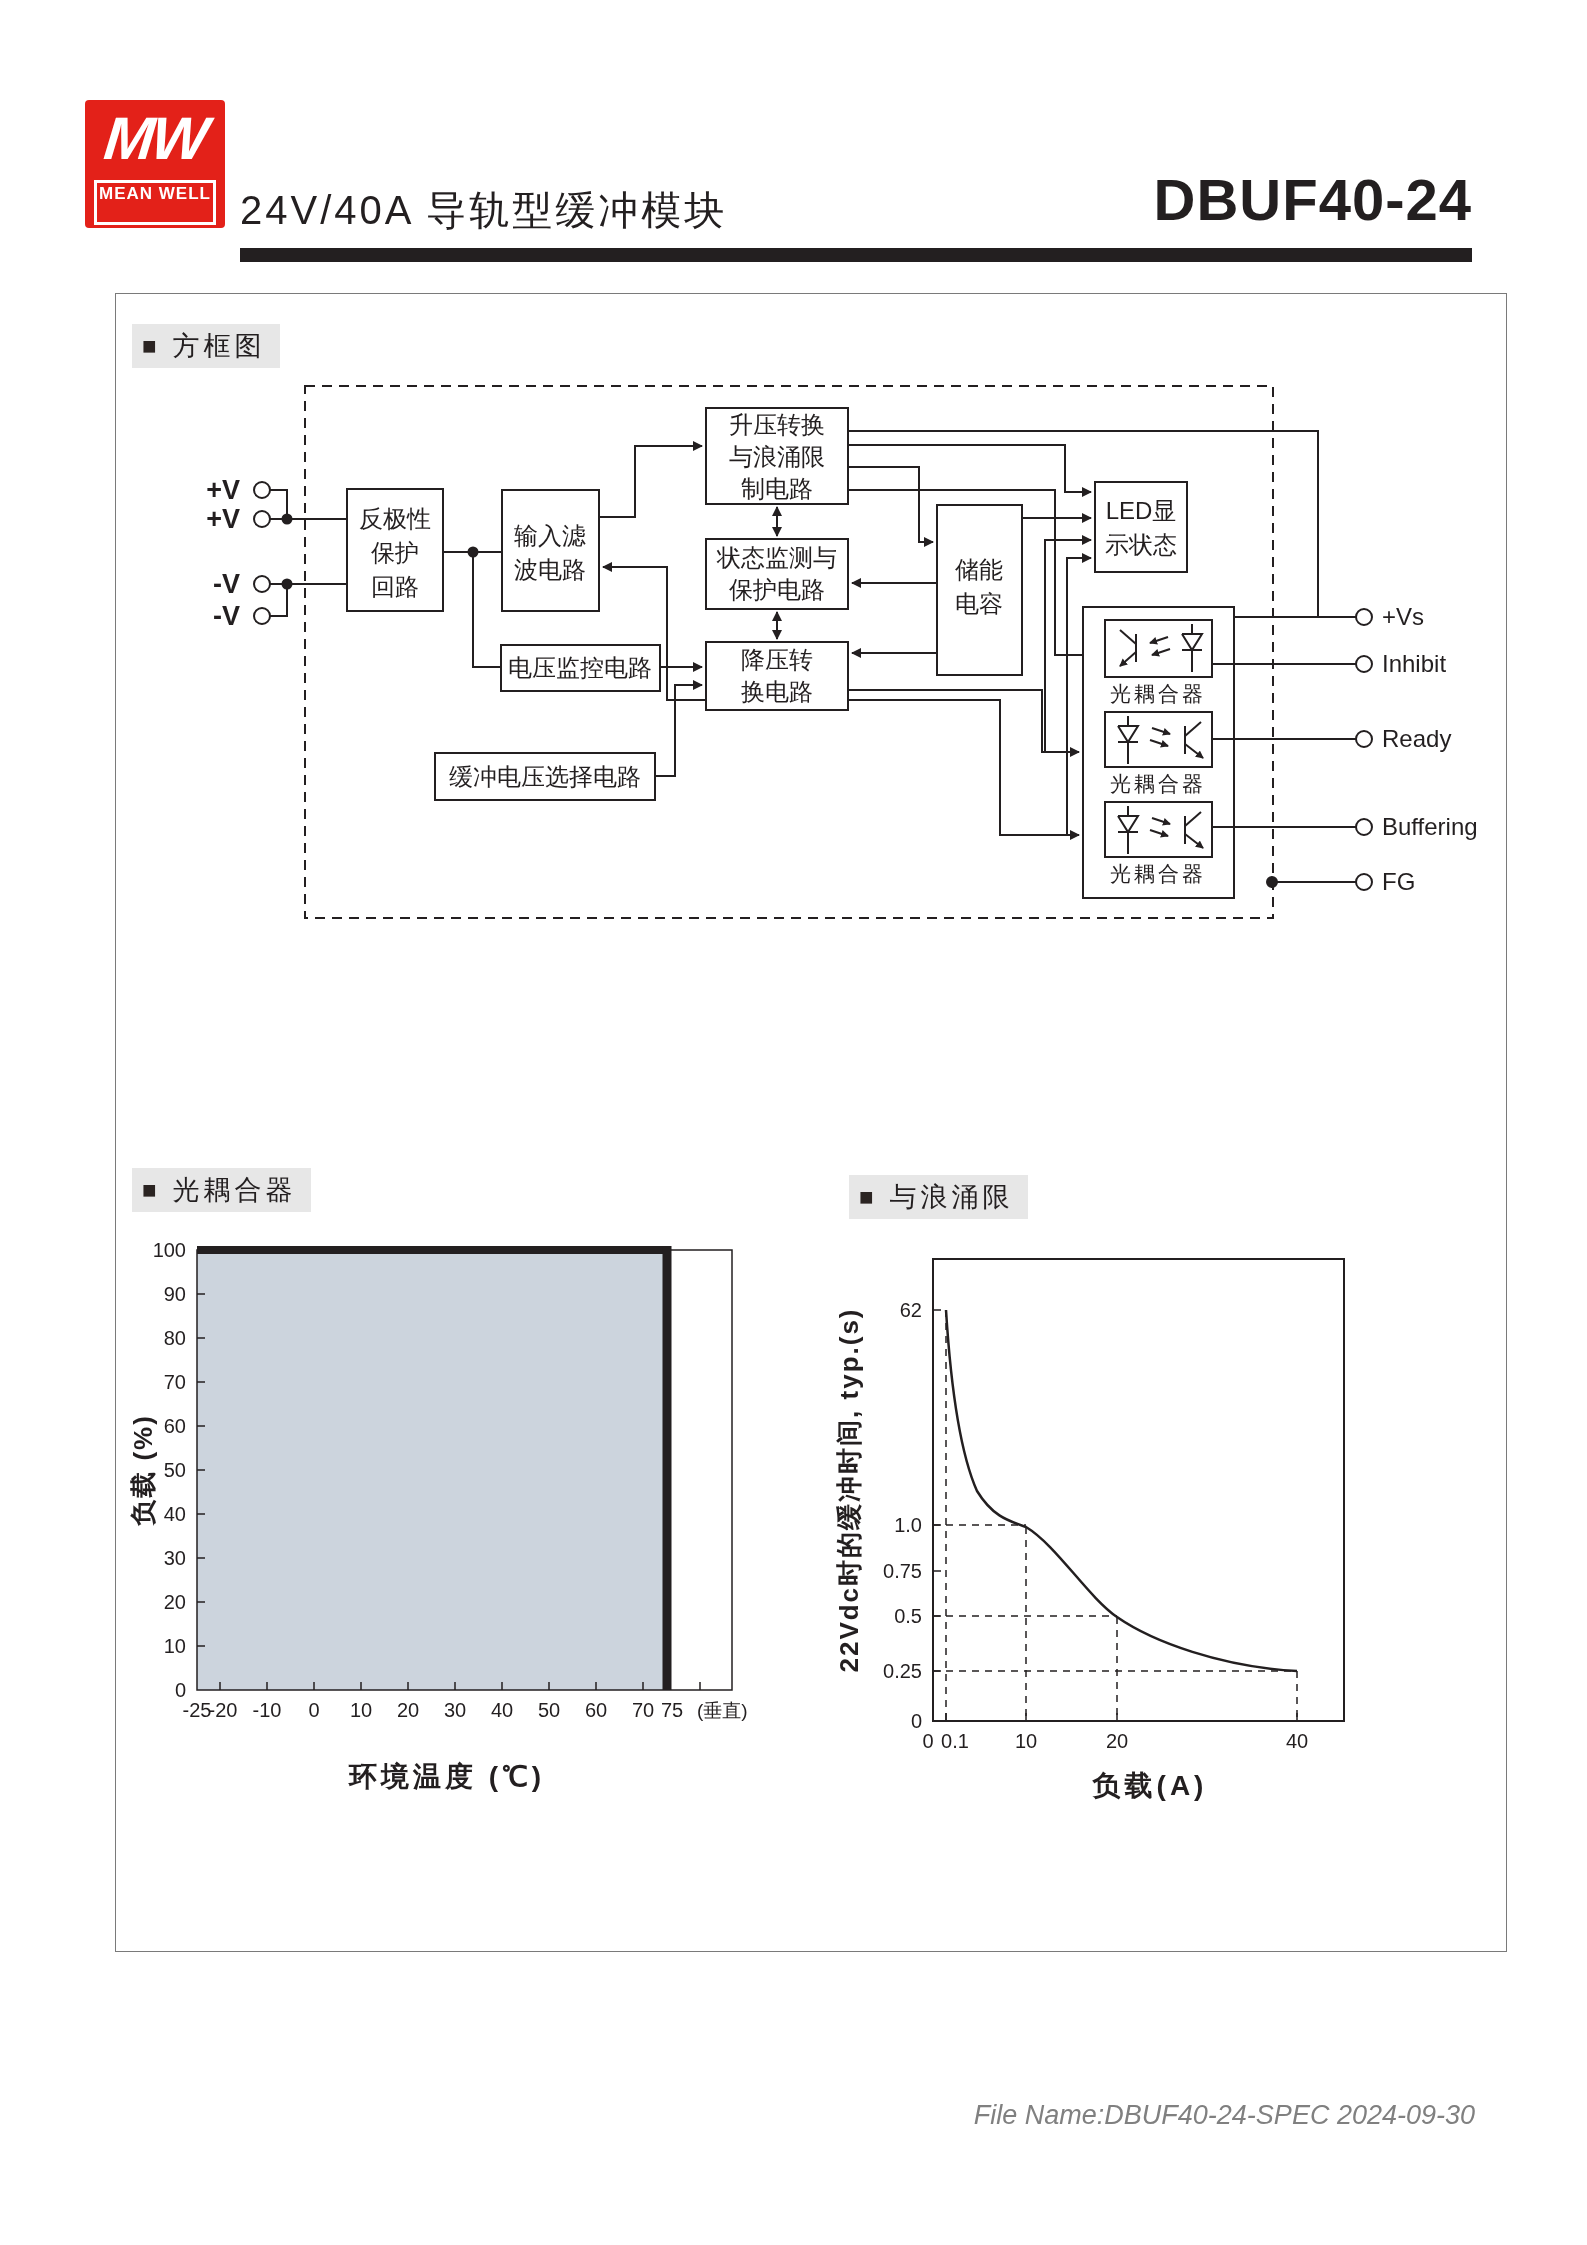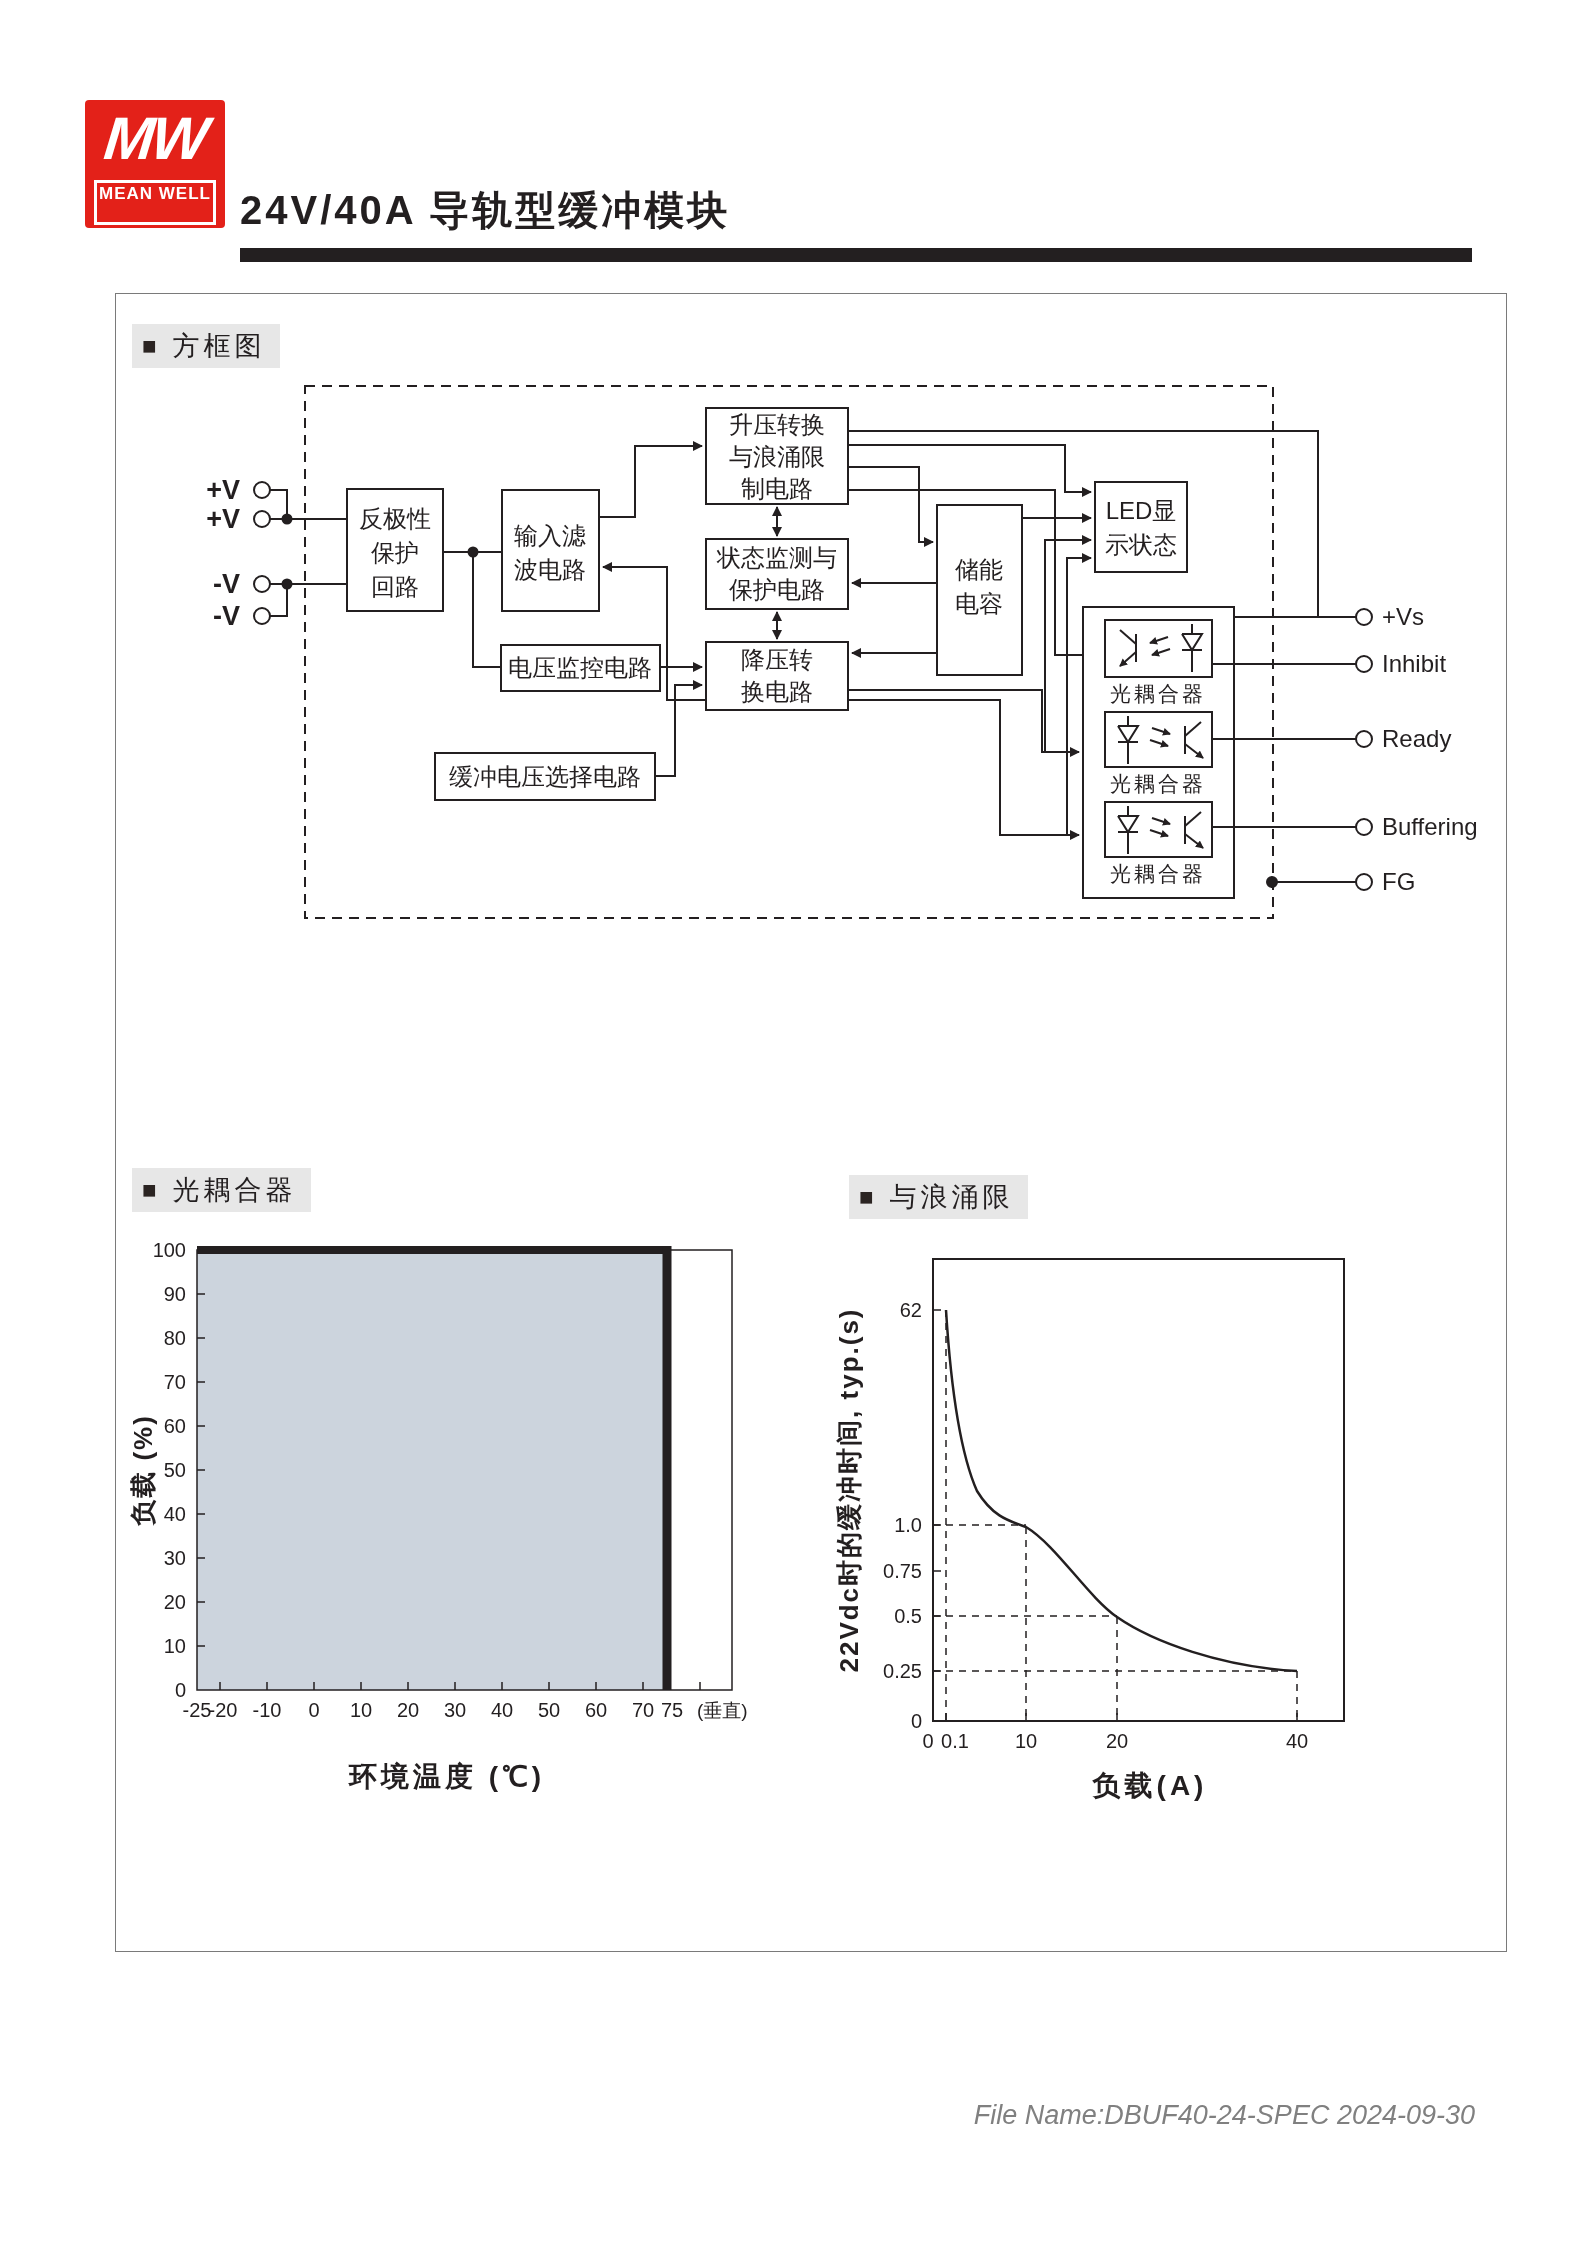--- a/index.html
+++ b/index.html
@@ -6,21 +6,21 @@
   body{font-family:"Liberation Sans", sans-serif;color:#231f20;}
   .page{position:relative;width:1587px;height:2245px;background:#fff;overflow:hidden;}
   .abs{position:absolute;}
   
   .logo{left:85px;top:100px;width:140px;height:128px;background:#e32119;border-radius:4px;
         display:flex;flex-direction:column;justify-content:flex-start;}
   .mw-mark{font-style:italic;font-weight:bold;font-size:60px;line-height:78px;color:#fff;
            text-align:center;letter-spacing:-3px;transform:skewX(-6deg);}
   .mw-name{border:3px solid #fff;margin:2px 9px 10px 9px;padding:1px 0 18px 0;text-align:center;
            color:#fff;font-weight:bold;font-size:17px;letter-spacing:1px;}
-  .title{left:240px;top:183px;font-size:40px;font-weight:bold;letter-spacing:3px;white-space:nowrap;text-align:right;}
+  .title{left:240px;top:183px;font-size:40px;font-weight:normal;letter-spacing:3px;white-space:nowrap;text-align:right;}
   .model{right:115px;top:166px;font-size:58px;font-weight:800;letter-spacing:1px;}
   .title-bar{left:240px;top:248px;width:1232px;height:14px;background:#231f20;}
   
   .frame{left:115px;top:293px;width:1390px;height:1657px;border:1.5px solid #7a7a7a;}
   
   .section{background:#e7e7e7;display:flex;align-items:center;gap:12px;padding:4px 14px 4px 10px;
            font-size:27px;letter-spacing:4px;white-space:nowrap;}
   .section .sq{font-size:24px;line-height:24px;color:#2b2422;}
   .sec-block{left:132px;top:324px;}
   .sec-derate{left:132px;top:1168px;}
@@ -39,20 +39,21 @@
 </head>
 <body>
 
 <div class="page">
 
   <div class="abs logo">
     <div class="mw-mark">MW</div>
     <div class="mw-name">MEAN WELL</div>
   </div>
   <div class="abs title">24V/40A 导轨型缓冲模块</div>
+  <div class="abs model">DBUF40-24</div>
   <div class="abs title-bar"></div>
 
   <div class="abs frame"></div>
 
   <div class="abs section sec-block">
     <span class="sq">■</span>
     <span>方框图</span>
   </div>
   <div class="abs section sec-derate">
     <span class="sq">■</span>

